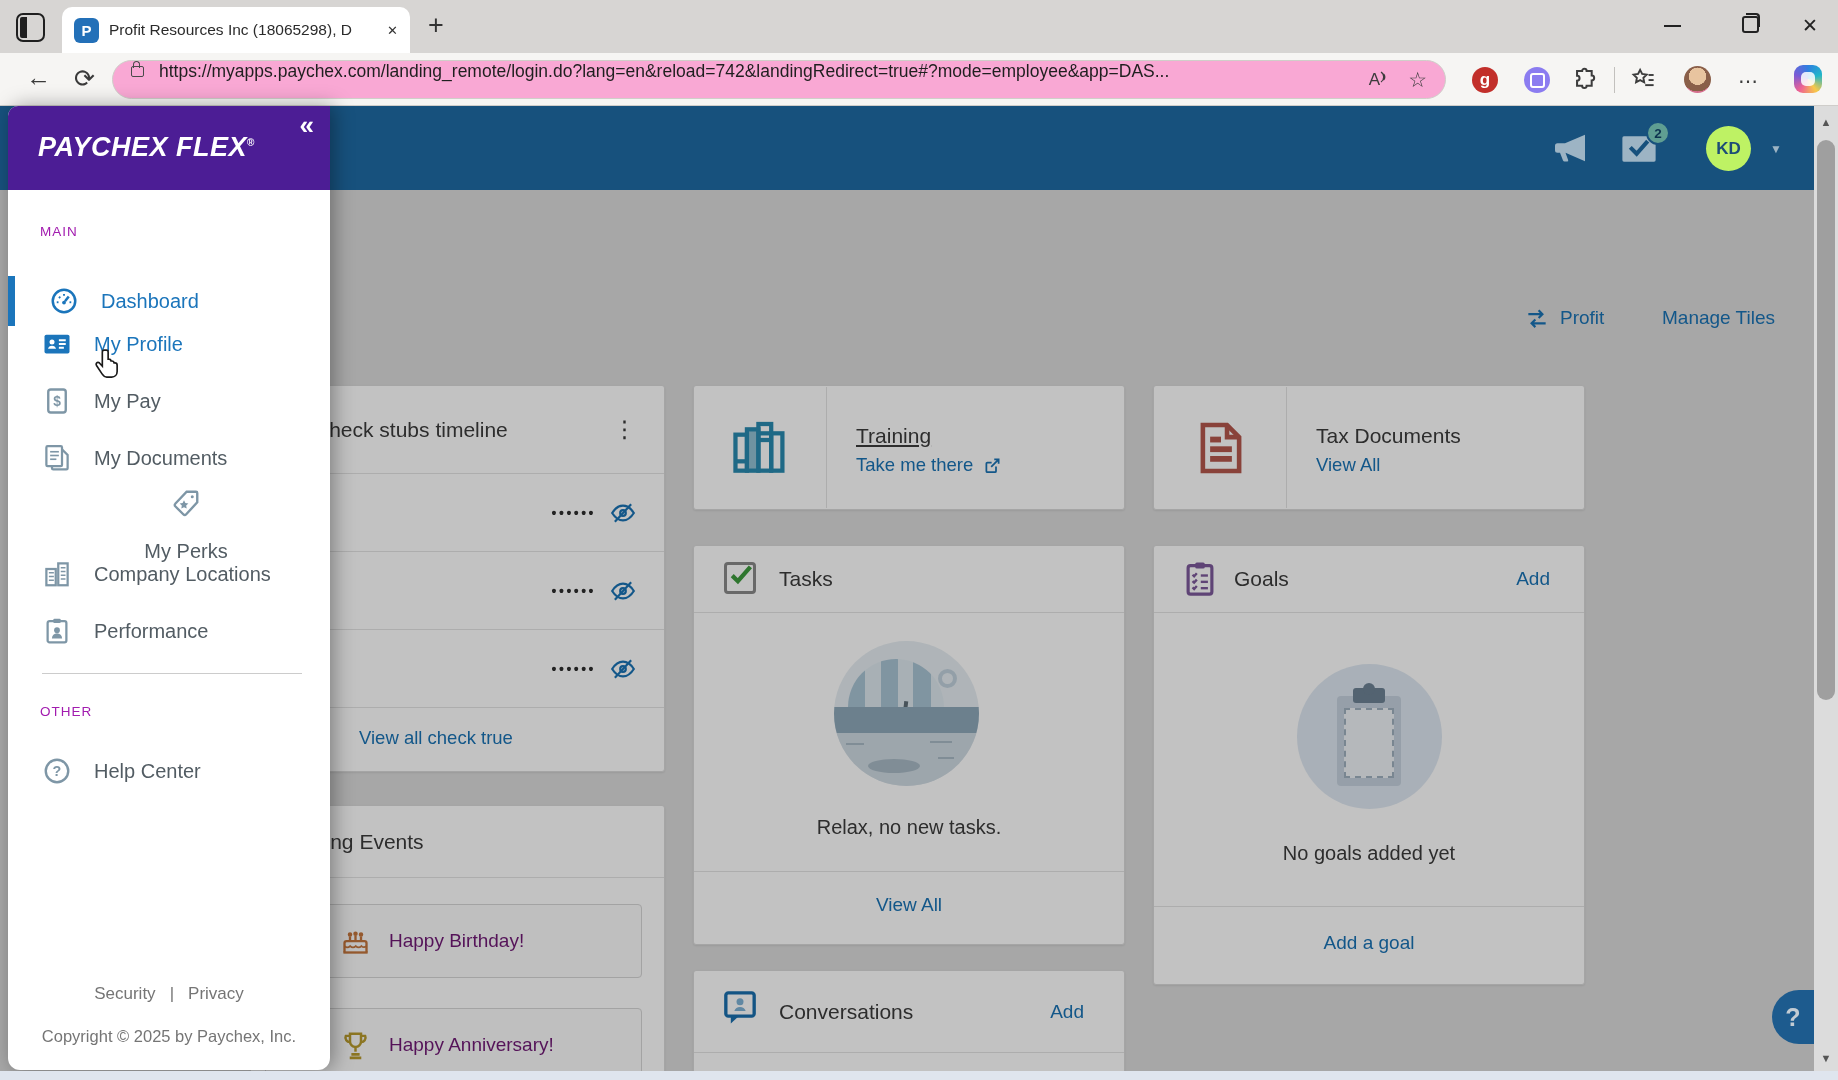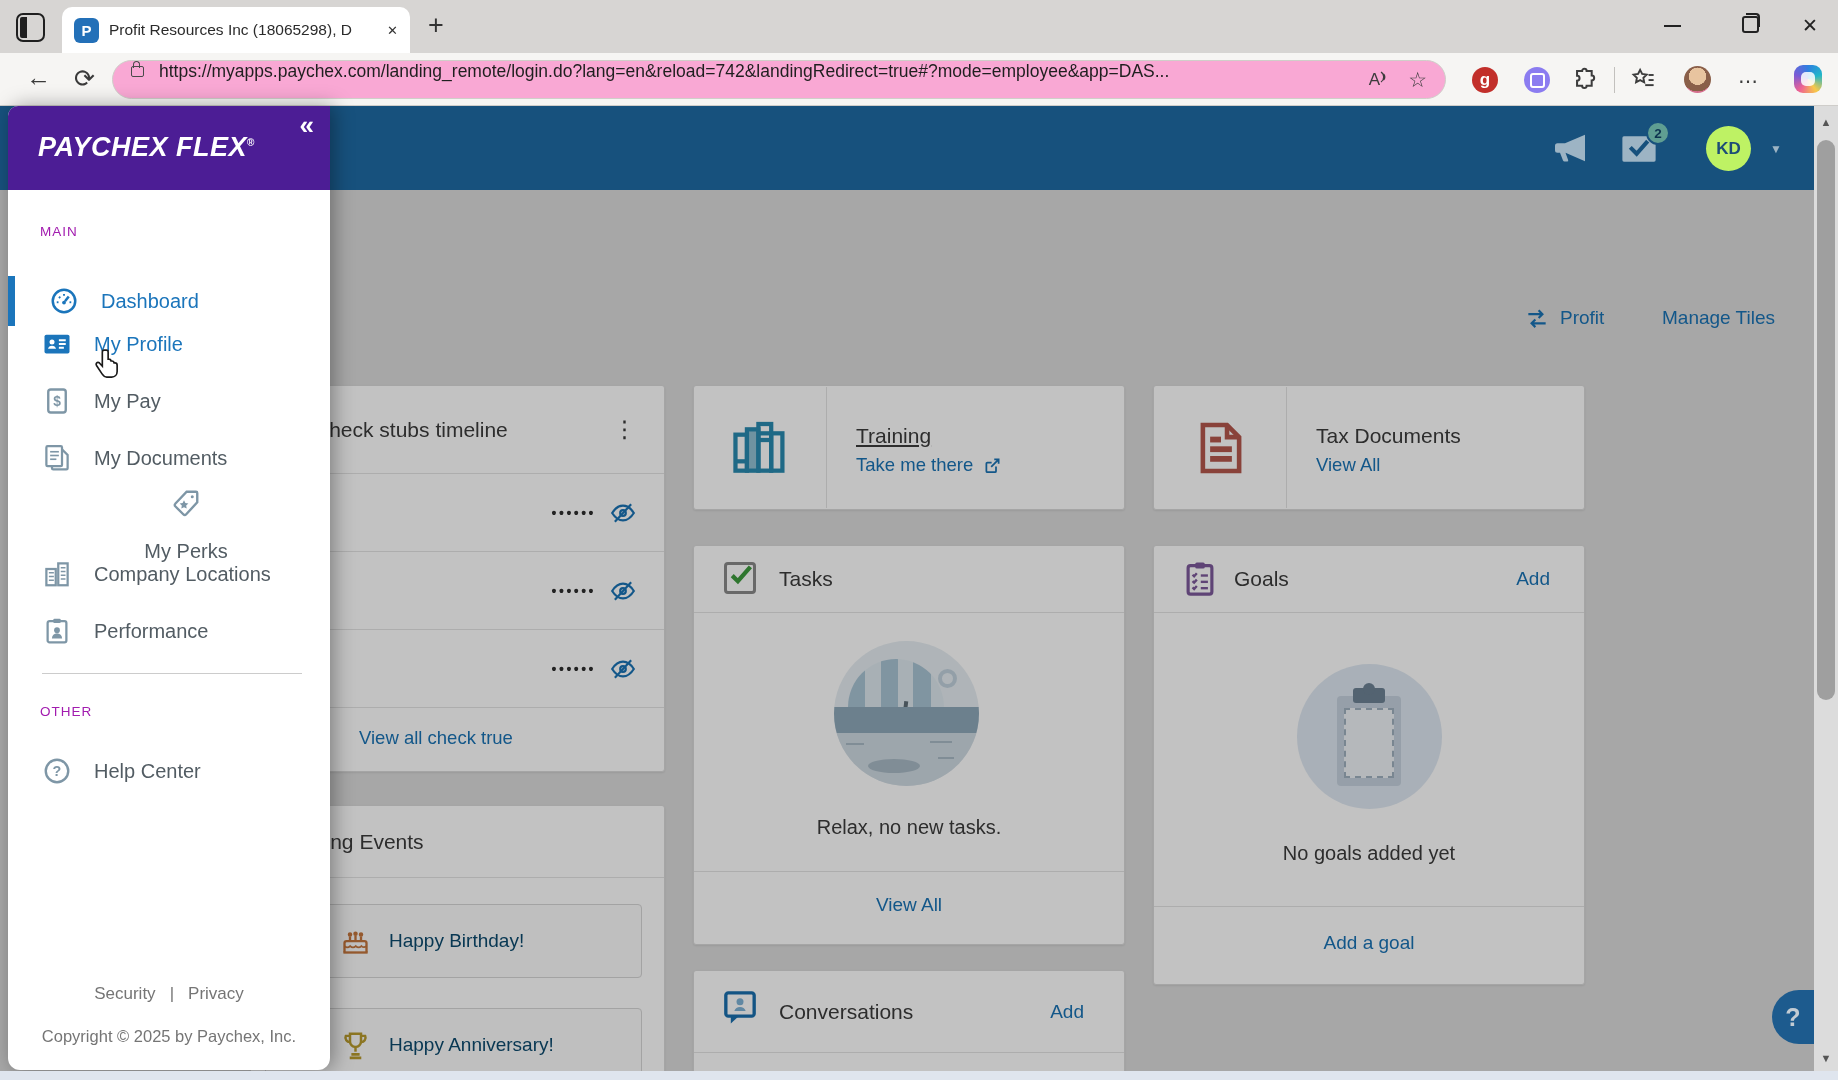--- a/index.html
+++ b/index.html
@@ -56,21 +56,21 @@
   .tilehead{position:absolute;left:0;top:0;right:0;border-bottom:1px solid #e4e4e4;display:flex;align-items:center;box-sizing:border-box;}
   .tiletitle{font-size:21px;color:#3c3c3c;}
   .bluelink{color:#1a73b5;}
   .addbtn{display:flex;align-items:center;gap:8px;color:#1a73b5;font-size:19px;}
   .plus{font-size:24px;font-weight:300;line-height:1;}
   .stubrow{position:absolute;left:0;right:0;height:78px;border-bottom:1px solid #e4e4e4;display:flex;align-items:center;
     justify-content:flex-end;padding-right:26px;gap:12px;box-sizing:border-box;}
   .maskdots{font-size:14px;letter-spacing:2.5px;color:#2d2d2d;font-weight:bold;}
   .evcard{position:absolute;left:14px;width:377px;height:74px;border:1px solid #d6d6d6;border-radius:4px;background:#fbfbfb;
     display:flex;align-items:center;padding-left:73px;gap:17px;box-sizing:border-box;}
-  .evlabel{font-size:19px;color:#0c4a6e;}
+  .evlabel{font-size:19px;color:#701a75;}
   .vdiv{position:absolute;top:1px;bottom:1px;width:1px;background:#e4e4e4;}
   .centerlink{position:absolute;left:0;right:0;text-align:center;font-size:19px;color:#1a73b5;}
   .emptymsg{position:absolute;left:0;right:0;text-align:center;font-size:20px;color:#3c3c3c;}
   .circleillo{position:absolute;border-radius:50%;overflow:hidden;}
   
   .sidebar{left:8px;top:106px;width:322px;height:964px;background:#fff;z-index:40;
     border-radius:10px 0 12px 12px;box-shadow:4px 0 20px rgba(0,0,0,.35);}
   .sbheader{position:absolute;left:0;top:0;width:322px;height:84px;background:#4c1d95;border-radius:10px 0 0 0;}
   .logo{position:absolute;left:30px;top:26px;color:#fff;font-size:27px;font-weight:800;font-style:italic;letter-spacing:.5px;white-space:nowrap;}
   .logo sup{font-size:10px;font-style:normal;}

